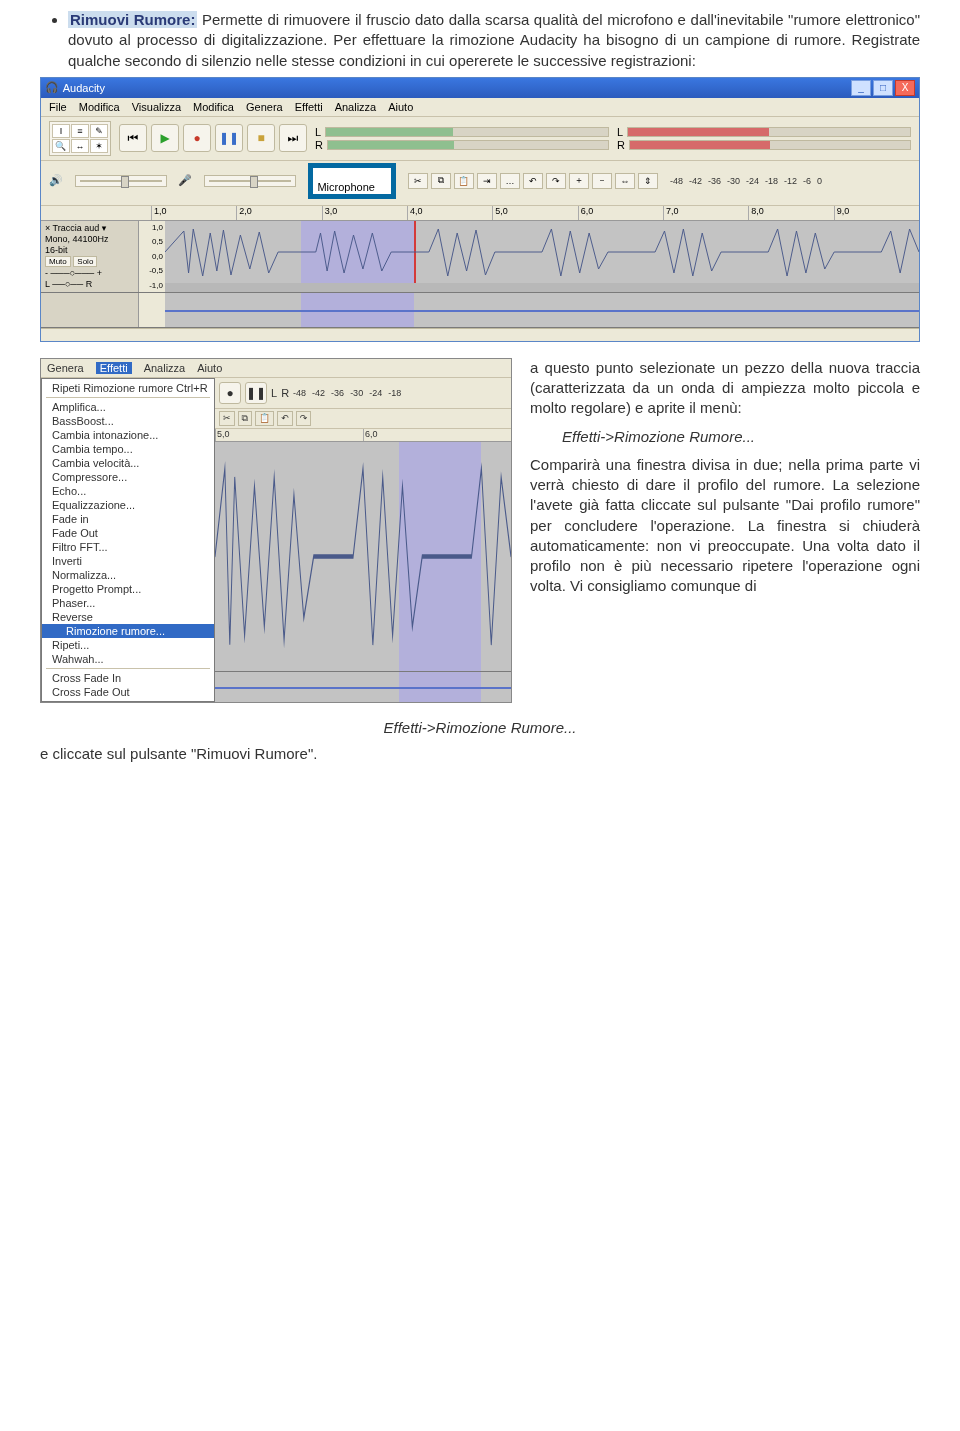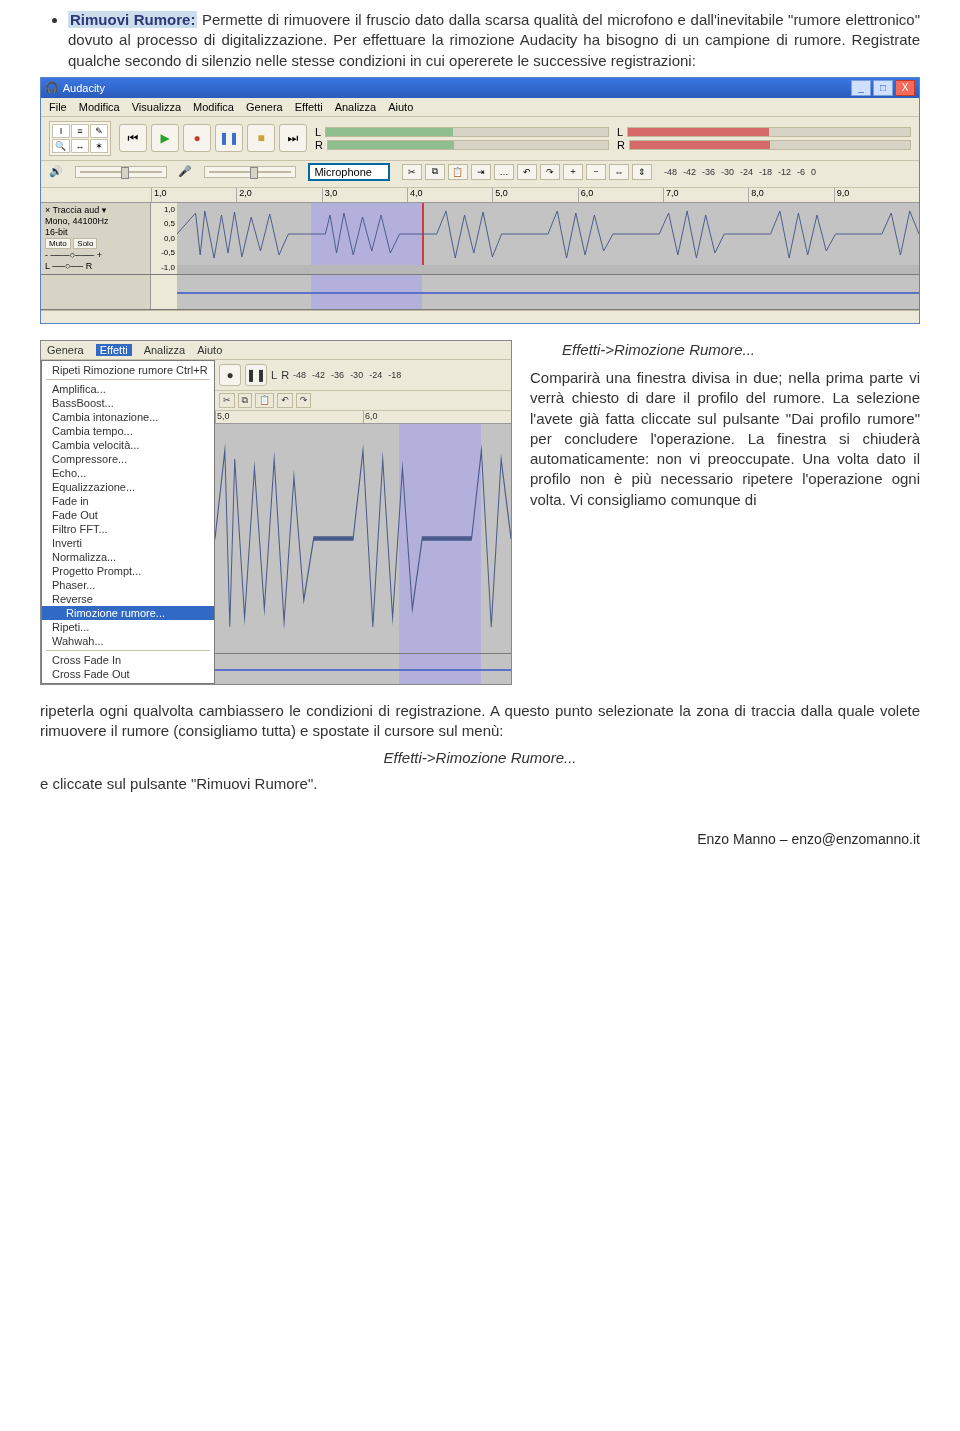--- a/index.html
+++ b/index.html
@@ -149,41 +149,41 @@
   .aud-secondbar {
     display:flex; align-items:center; gap:12px;
     padding: 2px 8px 6px 8px;
     border-bottom: 1px solid #c9c2ab;
     background: #ece9d8;
   }
   .slider { width: 90px; height: 10px; background: #f6f4ec; border:1px solid #bfb99f; position:relative;}
   .slider::before { content:""; position:absolute; top:4px; left:4px; right:4px; height:2px; background:#bfb99f;}
   .slider::after { content:""; position:absolute; top:0; left:50%; width:6px; height:10px; background:#d8d4c5; border:1px solid #888;}
   .micdrop {
-    background:#fff; border:2px solid #0369a1; height:14px; padding:0 16px 0 4px; display:flex; align-items:center;
+    background:#fff; border:5px solid #0369a1; height:14px; padding:12px 16px 0 4px; display:flex; align-items:center;
   }
   .editbtns { display:flex; gap:3px;}
   .editbtns span { width:18px; height:14px; border:1px solid #bfb99f; background:#f6f4ec; display:flex; align-items:center; justify-content:center; font-size:9px;}
   .aud-ruler {
     height: 14px;
     background: #ece9d8;
     border-bottom: 1px solid #999;
     display:flex;
     padding-left:110px;
     font-size:9px;
     color:#000;
   }
   .aud-ruler span { flex:1; border-left:1px solid #aaa; padding-left:2px;}
   .aud-tracks { background:#b8b8b8; }
   .track {
     display:flex;
     border-bottom: 1px solid #7a7a7a;
   }
   .track-header {
-    width: 110px;
+    width: 98px;
     background: #d8d4c5;
     border-right:1px solid #999;
     font-size:9px;
     padding: 2px 4px;
     box-sizing: border-box;
   }
   .track-header .th-row { margin-bottom:1px;}
   .track-header .mini-btn { display:inline-block; border:1px solid #bfb99f; background:#f6f4ec; padding:0 3px; font-size:8px;}
   .track-wave {
     flex:1;
@@ -509,28 +509,27 @@
                 <div class="sel"></div>
                 <div class="flat"></div>
               </div>
             </div>
           </div>
         </div>
       </div>
     </div>
 
     <div class="shot2-side">
+      <p class="para">a questo punto selezionate un pezzo della nuova traccia (caratterizzata da un onda di ampiezza molto piccola e molto regolare) e aprite il menù:</p>
       <p class="para italic" style="text-align:left; margin-left:32px;">Effetti-&gt;Rimozione Rumore...</p>
       <p class="para">Comparirà una finestra divisa in due; nella prima parte vi verrà chiesto di dare il profilo del rumore. La selezione l'avete già fatta cliccate sul pulsante "Dai profilo rumore" per concludere l'operazione. La finestra si chiuderà automaticamente: non vi preoccupate. Una volta dato il profilo non è più necessario ripetere l'operazione ogni volta. Vi consigliamo comunque di</p>
     </div>
   </div>
 
-  <p class="para">ripeterla ogni qualvolta cambiassero le condizioni di registrazione. A questo punto selezionate la zona di traccia dalla quale volete rimuovere il rumore (consigliamo tutta) e spostate il cursore sul menù:</p>
 
   <p class="center-italic">Effetti-&gt;Rimozione Rumore...</p>
 
   <p class="para" style="text-align:left;">
     <span>e cliccate sul pulsante "Rimuovi Rumore".</span>
   </p>
 
-  <div class="footer">Enzo Manno – enzo@enzomanno.it</div>
 
 </div>
 
 </body></html>

